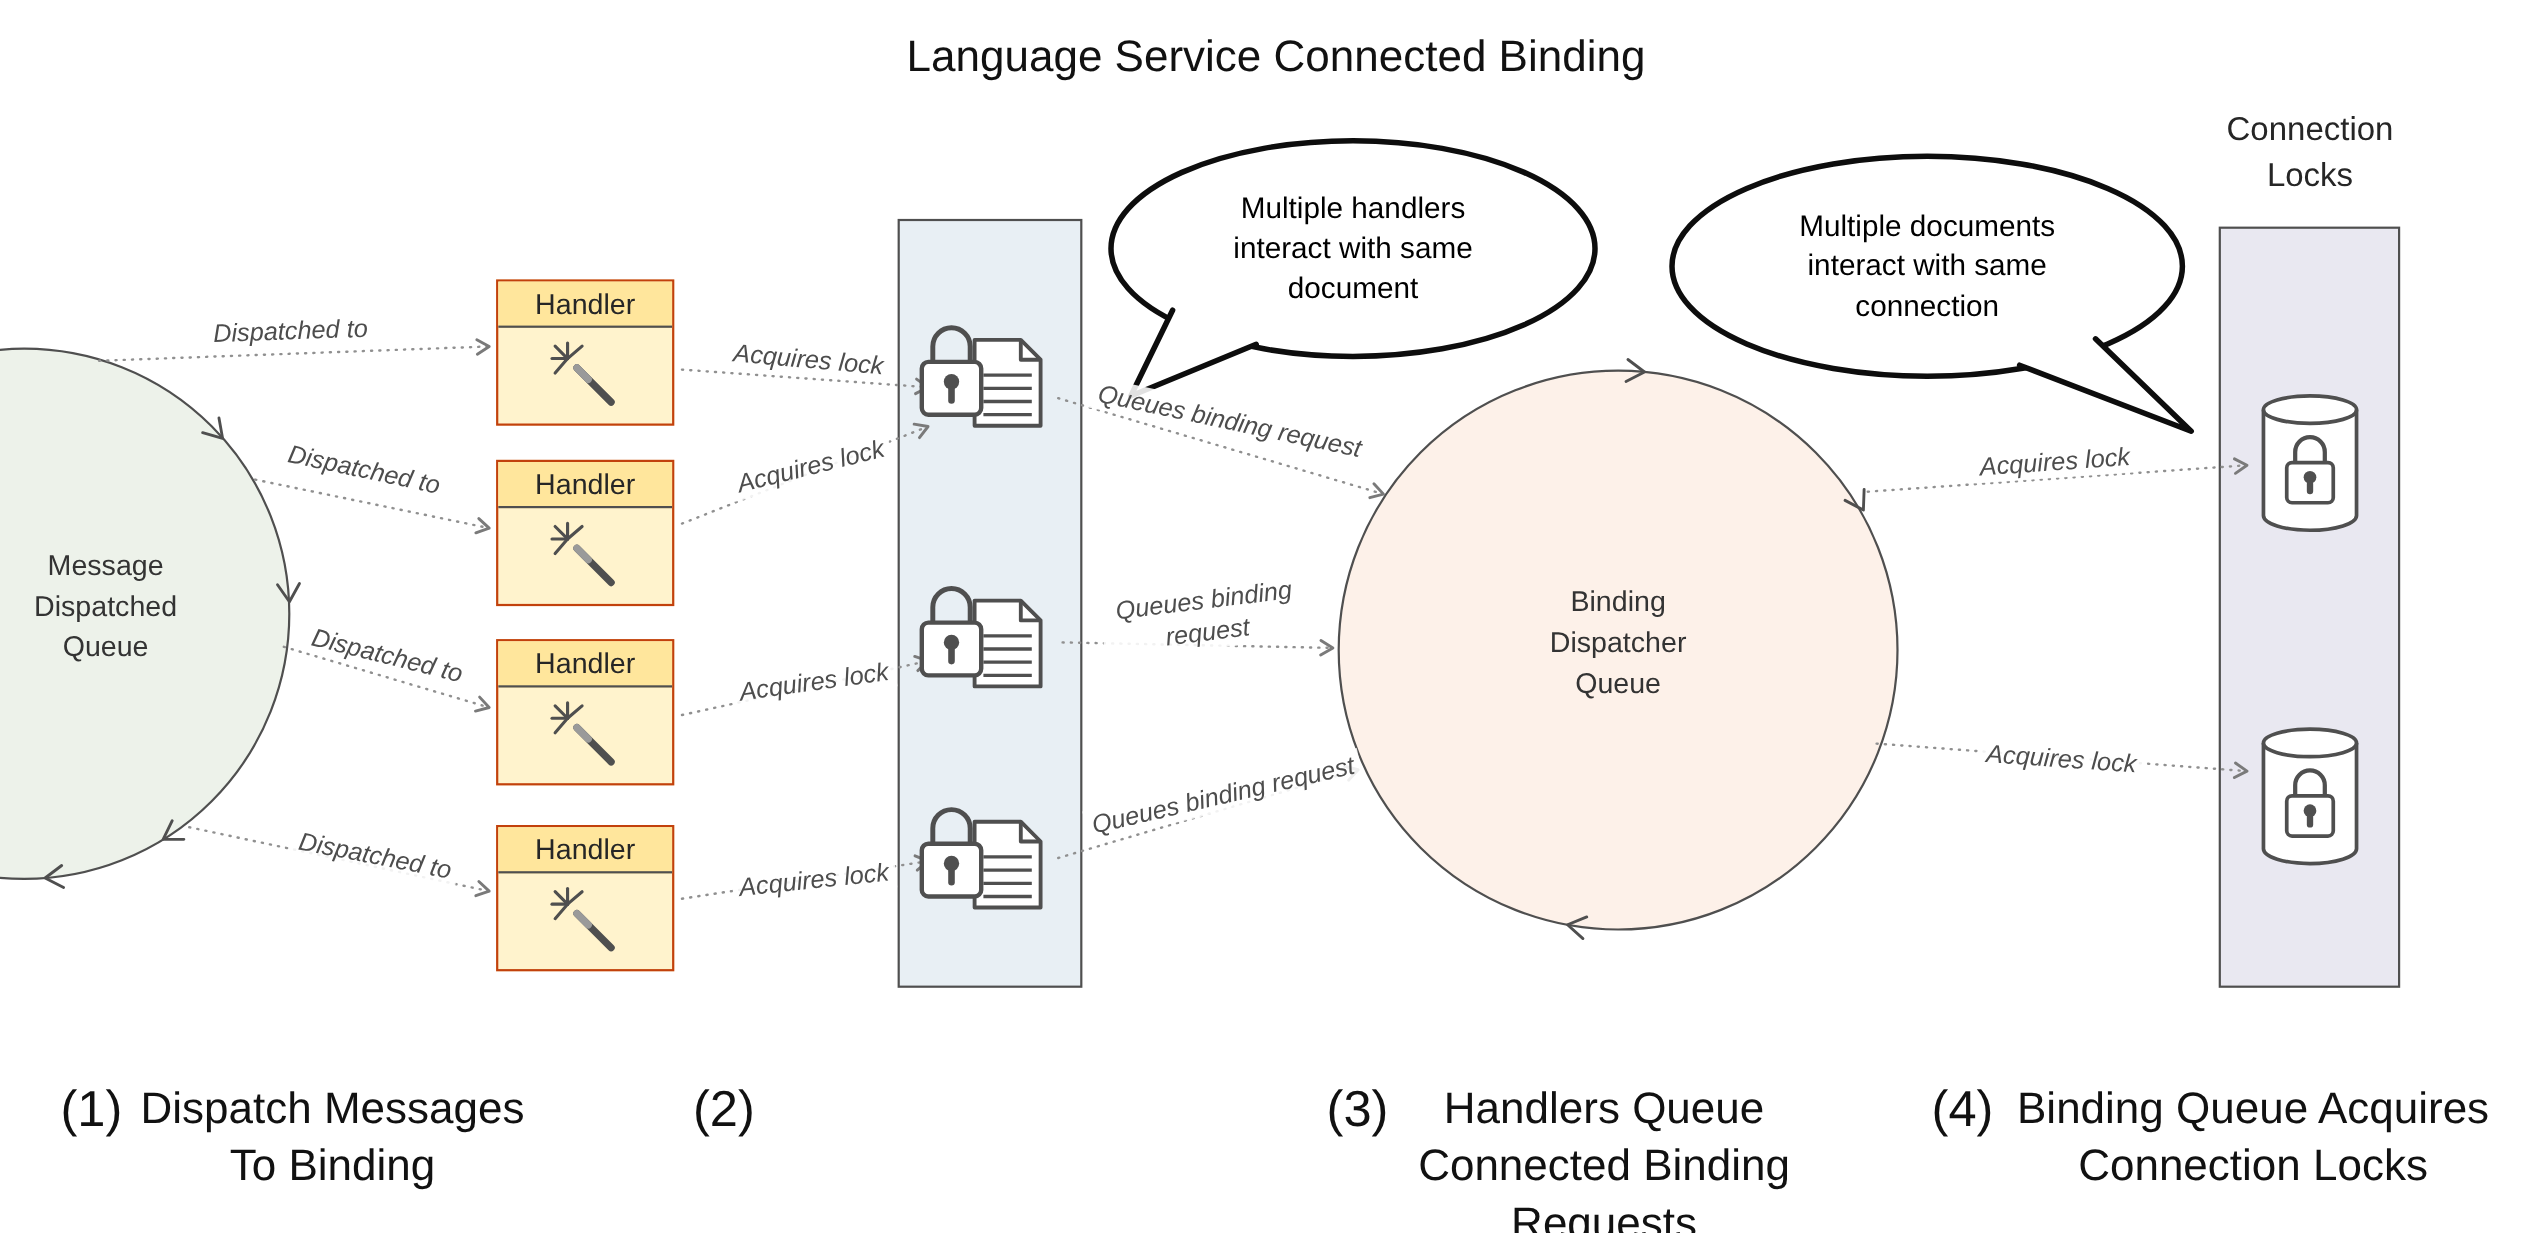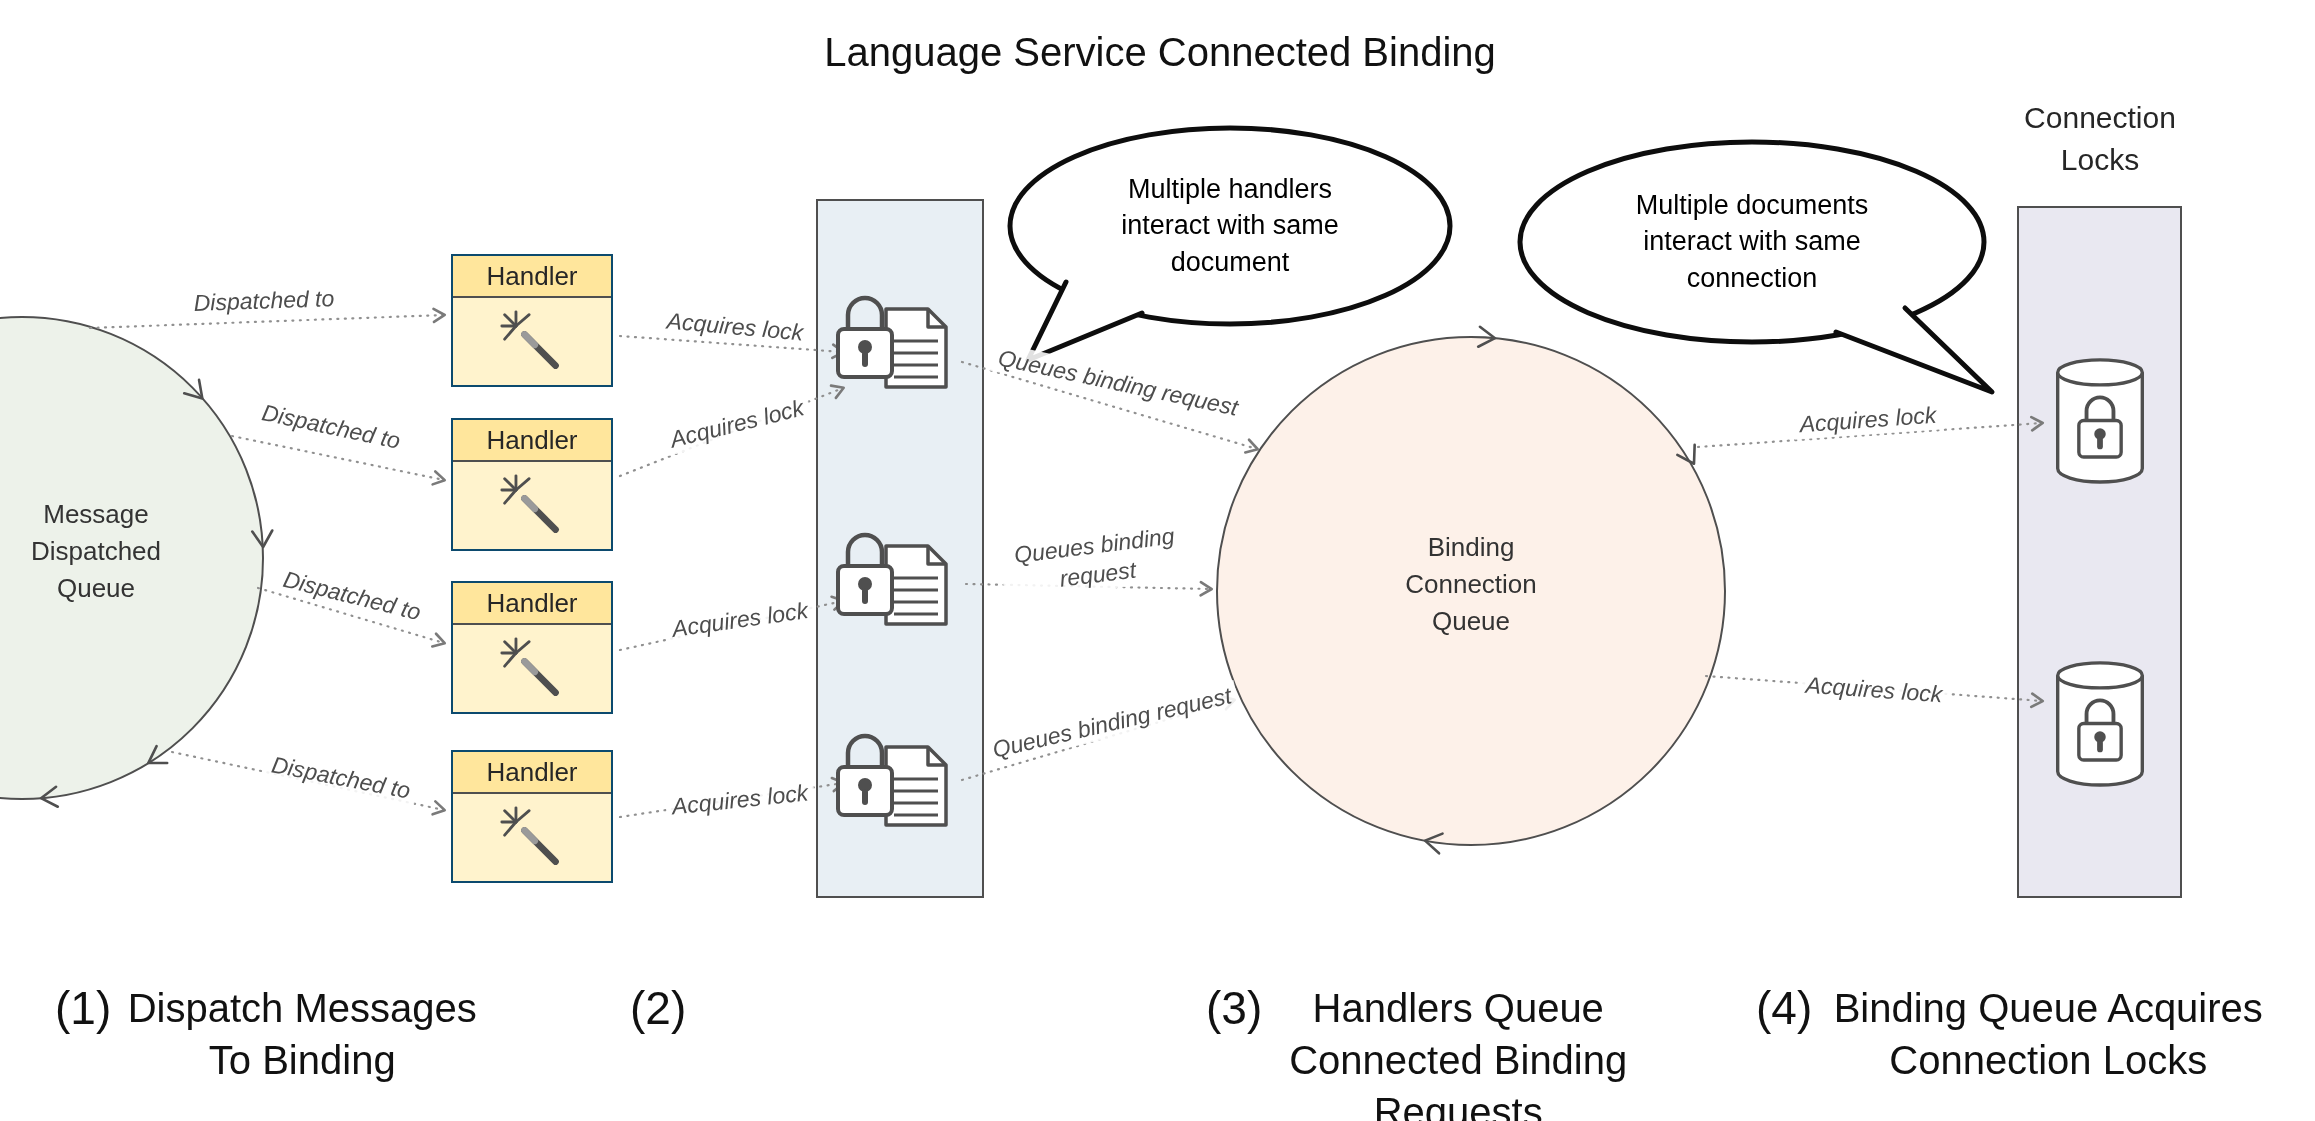--- a/index.html
+++ b/index.html
@@ -14,21 +14,21 @@
   .diagram-title { font-size:40px; color:#111111; }
   .node-label { font-size:26px; line-height:1.42; color:#333333; }
   .col-label  { font-size:30px; line-height:1.4; color:#262626; }
   .bubble-text { font-size:27px; line-height:1.35; color:#000000; z-index:6; }
 
   .edge-label { position:absolute; font-size:23px; font-style:italic; color:#4d4d4d;
                 background:rgba(255,255,255,0.88); padding:1px 6px; z-index:5; }
   .edge-label.nowrap { white-space:nowrap; }
   .edge-label.wrap { text-align:center; line-height:1.25; }
 
-  .handler-box { position:absolute; width:162px; height:133px; border:2px solid #0c4a6e;
+  .handler-box { position:absolute; width:162px; height:133px; border:2px solid #c2410c;
                  background:#fff3cd; z-index:3; }
   .handler-header { height:42px; background:#ffe69c; border-bottom:2px solid #4f4f4f;
                     display:flex; align-items:center; justify-content:center;
                     font-size:26px; color:#262626; }
   .handler-body { height:87px; display:flex; align-items:center; justify-content:center; }
 
   .icon-abs { position:absolute; z-index:4; line-height:0; }
   .icon-wrap { line-height:0; }
 
   .caption { position:absolute; display:flex; gap:16px; align-items:flex-start; z-index:5; }
@@ -89,21 +89,21 @@
     <g>
       <ellipse cx="1752" cy="242" rx="232" ry="100" fill="#ffffff" stroke="#0d0d0d" stroke-width="5"></ellipse>
       <path d="M1905 308 L1992 392 L1836 332" fill="#ffffff" stroke="#0d0d0d" stroke-width="5" stroke-linejoin="round" stroke-linecap="round"></path>
     </g>
   </svg>
 
   <div class="txt center nowrap diagram-title" style="left:1160px; top:52px;">Language Service Connected Binding</div>
 
   <div class="txt center node-label" style="left:96px; top:551px; width:180px;">Message Dispatched Queue</div>
 
-  <div class="txt center node-label" style="left:1471px; top:584px; width:170px;">Binding Connection Queue</div>
+  <div class="txt center node-label" style="left:1471px; top:584px; width:170px;">Binding Dispatcher Queue</div>
 
 
   <div class="txt center col-label" style="left:2100px; top:139px; width:200px;">Connection Locks</div>
 
   <div class="handler-box" style="left:451px; top:254px;">
     <div class="handler-header">
       <span>Handler</span>
     </div>
     <div class="handler-body">
       <span class="icon-wrap">

